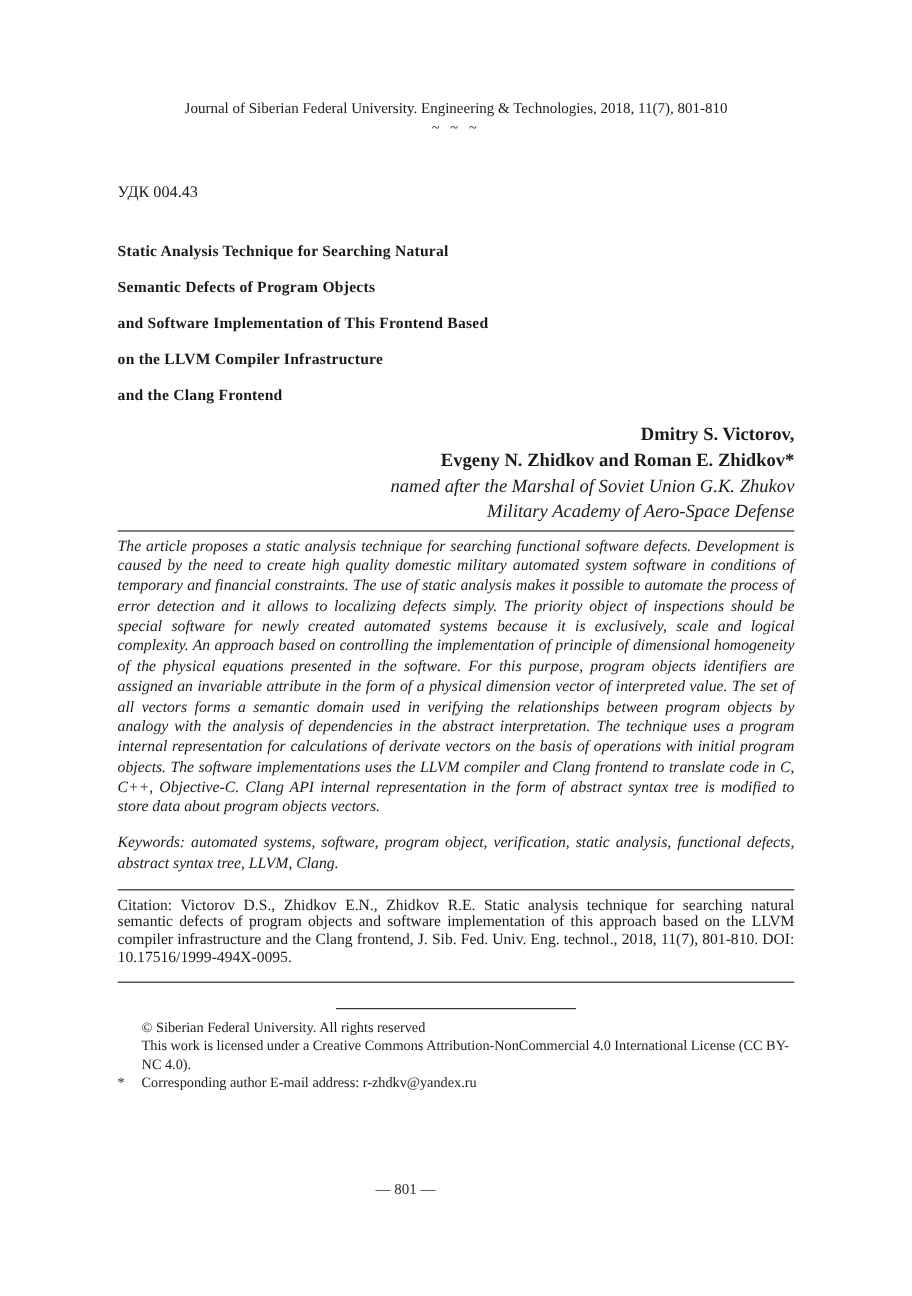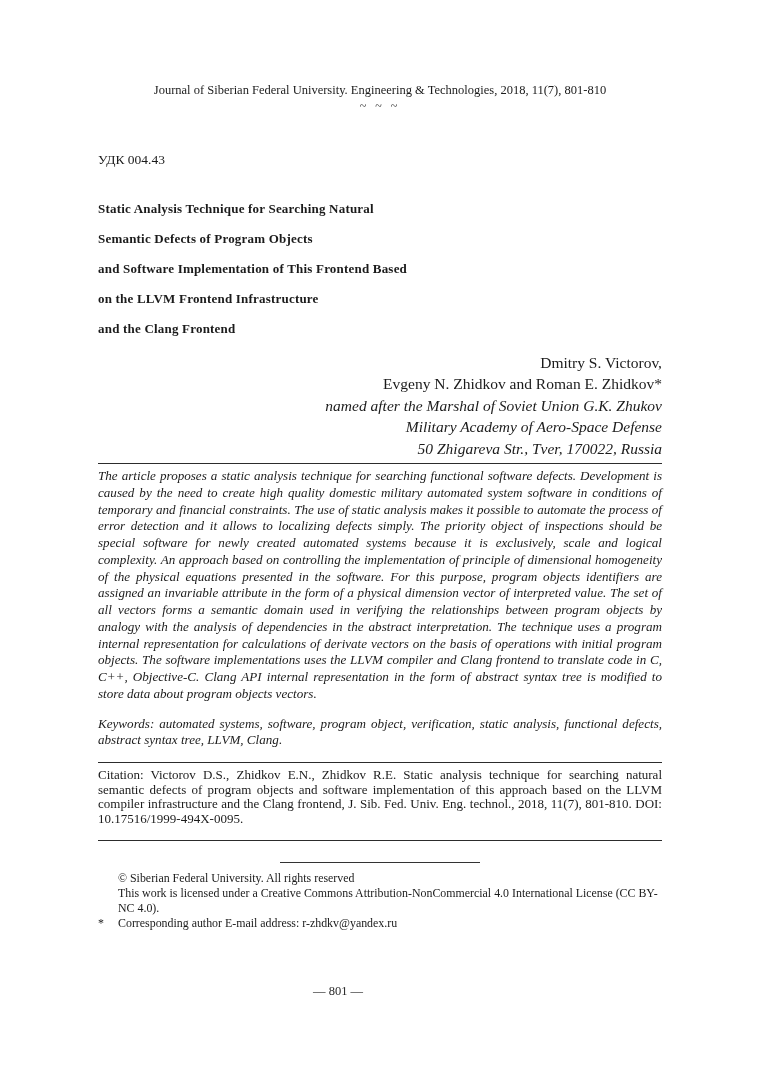--- a/index.html
+++ b/index.html
@@ -47,21 +47,21 @@
     line-height: 30px;
     letter-spacing: 0.2px;
   }
   .article-title .title-line { display: block; }
   .authors-block {
     margin-top: 8px;
     text-align: right;
     font-size: 15.5px;
     line-height: 21.4px;
   }
-  .authors-block .author-line { font-weight: normal; }
+  .authors-block .author-line { font-weight: bold; }
   .authors-block .affil-line { font-style: italic; }
   .received-line {
     margin-top: 21px;
     text-align: center;
     font-size: 11.8px;
     line-height: 15px;
   }
   .rule {
     border: none;
     border-top: 1.8px solid #2c2c2c;
@@ -129,30 +129,29 @@
 
     <div class="header-line">Journal of Siberian Federal University. Engineering &amp; Technologies, 2018, 11(7), 801-810</div>
     <div class="tildes">~ ~ ~</div>
 
     <div class="udc">УДК 004.43</div>
 
     <h1 class="article-title">
       <span class="title-line">Static Analysis Technique for Searching Natural</span>
       <span class="title-line">Semantic Defects of Program Objects</span>
       <span class="title-line">and Software Implementation of This Frontend Based</span>
-      <span class="title-line">on the LLVM Frontend Infrastructure</span>
+      <span class="title-line">on the LLVM Compiler Infrastructure</span>
       <span class="title-line">and the Clang Frontend</span>
     </h1>
 
     <div class="authors-block">
       <div class="author-line">Dmitry S. Victorov,</div>
       <div class="author-line">Evgeny N. Zhidkov and Roman E. Zhidkov*</div>
       <div class="affil-line">named after the Marshal of Soviet Union G.K. Zhukov</div>
       <div class="affil-line">Military Academy of Aero-Space Defense</div>
-      <div class="affil-line">50 Zhigareva Str., Tver, 170022, Russia</div>
     </div>
 
 
     <hr class="rule">
 
     <p class="abstract-text">The article proposes a static analysis technique for searching functional software defects. Development is caused by the need to create high quality domestic military automated system software in conditions of temporary and financial constraints. The use of static analysis makes it possible to automate the process of error detection and it allows to localizing defects simply. The priority object of inspections should be special software for newly created automated systems because it is exclusively, scale and logical complexity. An approach based on controlling the implementation of principle of dimensional homogeneity of the physical equations presented in the software. For this purpose, program objects identifiers are assigned an invariable attribute in the form of a physical dimension vector of interpreted value. The set of all vectors forms a semantic domain used in verifying the relationships between program objects by analogy with the analysis of dependencies in the abstract interpretation. The technique uses a program internal representation for calculations of derivate vectors on the basis of operations with initial program objects. The software implementations uses the LLVM compiler and Clang frontend to translate code in C, C++, Objective-C. Clang API internal representation in the form of abstract syntax tree is modified to store data about program objects vectors.</p>
 
     <p class="keywords-text">Keywords: automated systems, software, program object, verification, static analysis, functional defects, abstract syntax tree, LLVM, Clang.</p>
 
     <hr class="rule-thin rule-above-citation">

